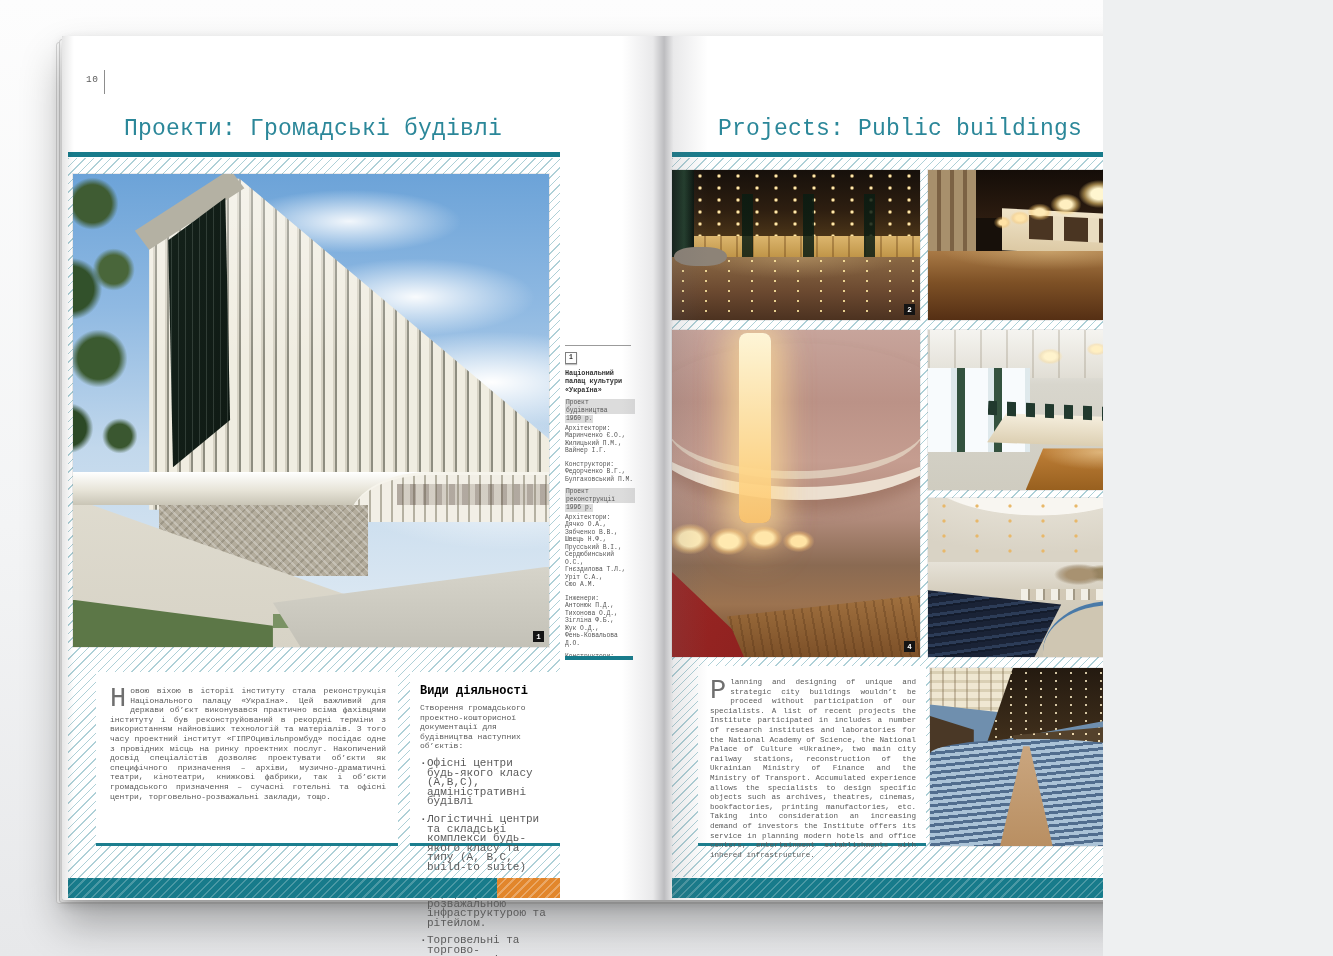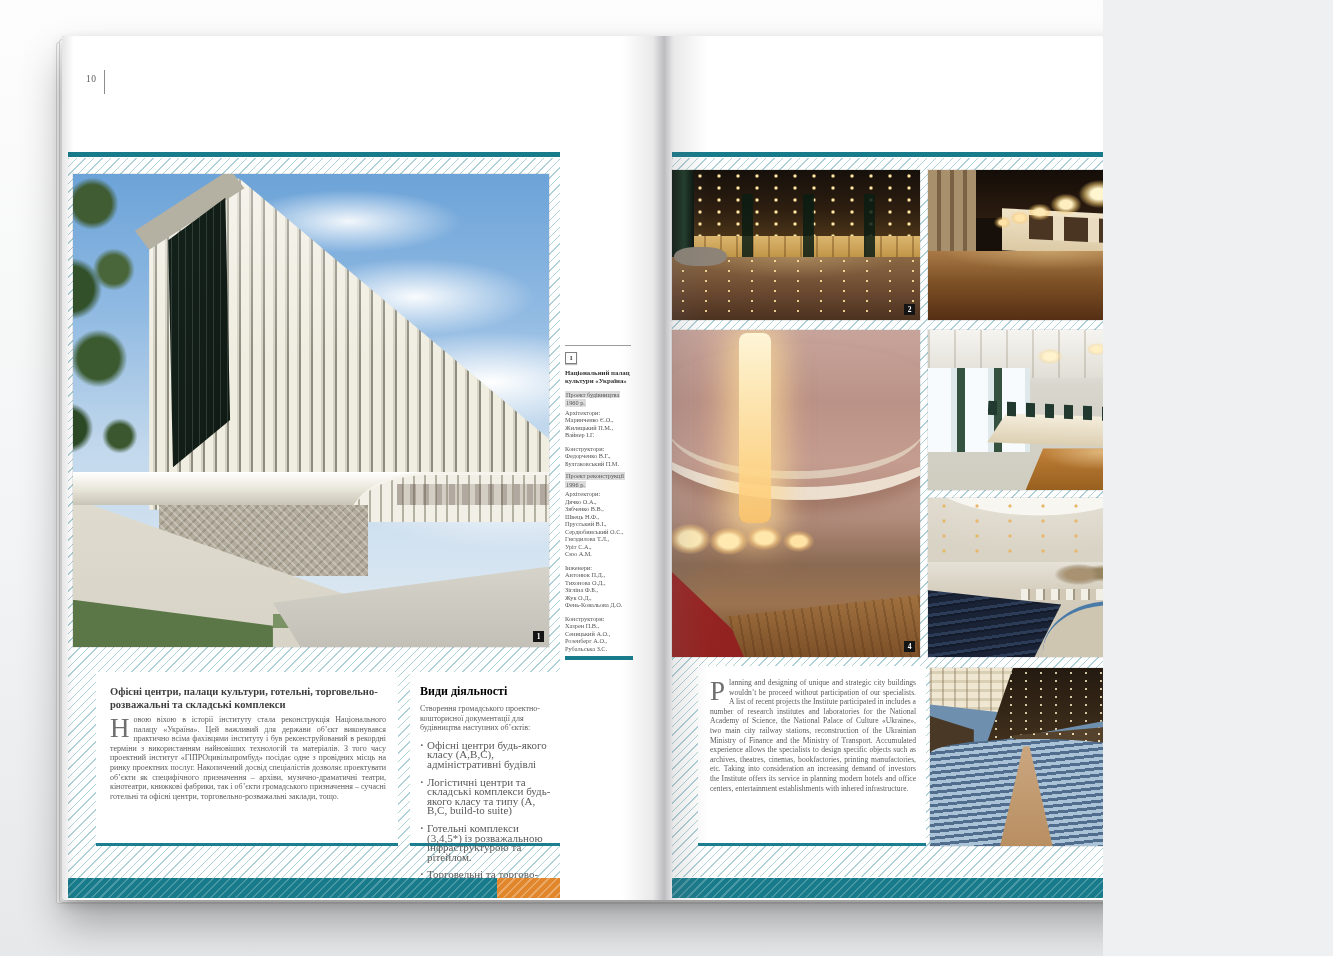--- a/index.html
+++ b/index.html
@@ -1,18 +1,18 @@
 <!DOCTYPE html>
 <html><head>
 <meta charset="utf-8">
 <style>
   html,body{margin:0;padding:0;background:#eef0f1;}
   .stage{position:relative;width:1103px;height:956px;overflow:hidden;
          background:linear-gradient(180deg,#fdfdfd 0%,#f3f4f5 55%,#e7e8ea 100%);
-         font-family:Liberation Serif, serif;}
+         font-family:Liberation Mono, monospace;}
   .abs{position:absolute;}
   .sheet-under{position:absolute;background:#fff;border:1px solid #d8d8d8;border-radius:3px;}
   #spread{position:absolute;left:62px;top:36px;width:1202px;height:864px;background:#fff;
           border-radius:2px;box-shadow:0 24px 42px rgba(0,0,0,.30),0 5px 12px rgba(0,0,0,.18);}
   .hatch{background-image:repeating-linear-gradient(135deg,rgba(42,132,150,.38) 0 1px,rgba(255,255,255,0) 1px 6px);}
   .tealbar{background:#177b8b;}
   .band-teal{background-color:#177b8b;background-image:repeating-linear-gradient(135deg,rgba(255,255,255,.22) 0 1.5px,rgba(255,255,255,0) 1.5px 6px);}
   .band-orange{background-color:#e2862b;background-image:repeating-linear-gradient(135deg,rgba(255,255,255,.28) 0 1.5px,rgba(255,255,255,0) 1.5px 6px);}
   .pagenum{font-size:9.5px;color:#5c5c5c;letter-spacing:.5px;}
   .pn-line{width:1px;background:#8d8d8d;}
@@ -197,20 +197,21 @@
   <div class="sheet-under" style="left:56px;top:42px;width:1210px;height:860px;"></div>
   <div class="sheet-under" style="left:59px;top:39px;width:1206px;height:862px;"></div>
 
   <div id="spread">
 
     <div class="abs" style="left:0;top:0;width:598px;height:864px;">
 
       <div class="abs pagenum" style="left:24px;top:38px;">10</div>
       <div class="abs pn-line" style="left:42px;top:34px;height:24px;"></div>
 
+      <div class="abs big-title" style="left:62px;top:80px;">Проекти: Громадські будівлі</div>
 
       <div class="abs tealbar" style="left:6px;top:116px;width:492px;height:5px;"></div>
       <div class="abs hatch" style="left:6px;top:122px;width:492px;height:720px;"></div>
 
       <div class="photo p1" style="left:11px;top:138px;width:476px;height:473px;">
         <div class="clouds"></div>
         <div class="bldg"></div>
         <div class="crown"></div>
         <div class="glass"></div>
         <div class="terrace"></div>
@@ -228,21 +229,20 @@
       <div class="abs" id="credits-col" style="left:503px;top:309px;width:70px;height:311px;overflow:hidden;">
         <div class="hairline" style="margin-bottom:6px;"></div>
         <span class="ref-box">1</span>
         <div class="credit-title">Національний палац культури «Україна»</div>
         <div id="credits-list"><div class="c-hl">Проект будівництва</div><div class="c-hl">1960 р.</div><div class="c-lbl">Архітектори:</div><div class="c-txt">Маринченко Є.О.,</div><div class="c-txt">Жилицький П.М.,</div><div class="c-txt">Вайнер І.Г.</div><div class="c-gap"></div><div class="c-lbl">Конструктори:</div><div class="c-txt">Федорченко В.Г.,</div><div class="c-txt">Булгаковський П.М.</div><div class="c-gap"></div><div class="c-hl">Проект реконструкції</div><div class="c-hl">1996 р.</div><div class="c-lbl">Архітектори:</div><div class="c-txt">Дячко О.А.,</div><div class="c-txt">Зябченко В.В.,</div><div class="c-txt">Швець Н.Ф.,</div><div class="c-txt">Прусський В.І.,</div><div class="c-txt">Сердюбинський О.С.,</div><div class="c-txt">Гнєздилова Т.Л.,</div><div class="c-txt">Уріт С.А.,</div><div class="c-txt">Сюо А.М.</div><div class="c-gap"></div><div class="c-lbl">Інженери:</div><div class="c-txt">Антонюк П.Д.,</div><div class="c-txt">Тихонова О.Д.,</div><div class="c-txt">Зігліна Ф.Б.,</div><div class="c-txt">Жук О.Д.,</div><div class="c-txt">Фень-Ковальова Д.О.</div><div class="c-gap"></div><div class="c-lbl">Конструктори:</div><div class="c-txt">Хазрен П.В.,</div><div class="c-txt">Сеницький А.О.,</div><div class="c-txt">Розенберг А.О.,</div><div class="c-txt">Рубальська З.С.</div></div>
       </div>
       <div class="abs tealbar" style="left:503px;top:620px;width:68px;height:4px;"></div>
 
       <div class="whitebox" style="left:34px;top:636px;width:302px;height:171px;padding:0;">
         <div style="padding:14px 12px 0 14px;">
-          <p class="box-h">Офісні центри, палаци культури, готельні, торговельно-розважальні та складські комплекси</p>
           <p class="box-p"><span class="dropcap">Н</span><span>овою віхою в історії інституту стала реконструкція Національного палацу «Україна». Цей важливий для держави об’єкт виконувався практично всіма фахівцями інституту і був реконструйований в рекордні терміни з використанням найновіших технологій та матеріалів. З того часу проектний інститут «ГІПРОцивільпромбуд» посідає одне з провідних місць на ринку проектних послуг. Накопичений досвід спеціалістів дозволяє проектувати об’єкти як специфічного призначення – архіви, музично-драматичні театри, кінотеатри, книжкові фабрики, так і об’єкти громадського призначення – сучасні готельні та офісні центри, торговельно-розважальні заклади, тощо.</span></p>
         </div>
       </div>
 
       <div class="whitebox" style="left:348px;top:636px;width:150px;height:171px;">
         <div style="padding:12px 8px 0 10px;">
           <p class="act-h">Види діяльності</p>
           <p class="act-intro">Створення громадського проектно-кошторисної документації для будівництва наступних об’єктів:</p>
           <ul id="activity-bullets">
               <li>Офісні центри будь-якого класу (А,В,С), адміністративні будівлі</li>
@@ -256,20 +256,21 @@
       <div class="abs band-teal" style="left:6px;top:842px;width:429px;height:20px;"></div>
       <div class="abs band-orange" style="left:435px;top:842px;width:63px;height:20px;"></div>
       <div class="abs edge-l" style="left:0;top:0;width:12px;height:864px;"></div>
     </div>
 
     <div class="abs" style="left:598px;top:0;width:604px;height:864px;">
 
       <div class="abs pagenum" style="left:568px;top:38px;">11</div>
       <div class="abs pn-line" style="left:562px;top:34px;height:24px;"></div>
 
+      <div class="abs big-title" style="left:58px;top:80px;">Projects: Public buildings</div>
 
       <div class="abs tealbar" style="left:12px;top:116px;width:483px;height:5px;"></div>
       <div class="abs hatch" style="left:12px;top:122px;width:486px;height:719px;"></div>
 
       <div class="photo p2" style="left:12px;top:134px;width:248px;height:150px;">
         <div class="ceil"></div>
         <div class="wall"></div>
         <div class="cols"></div>
         <div class="bigcol"></div>
         <div class="floor"></div>

